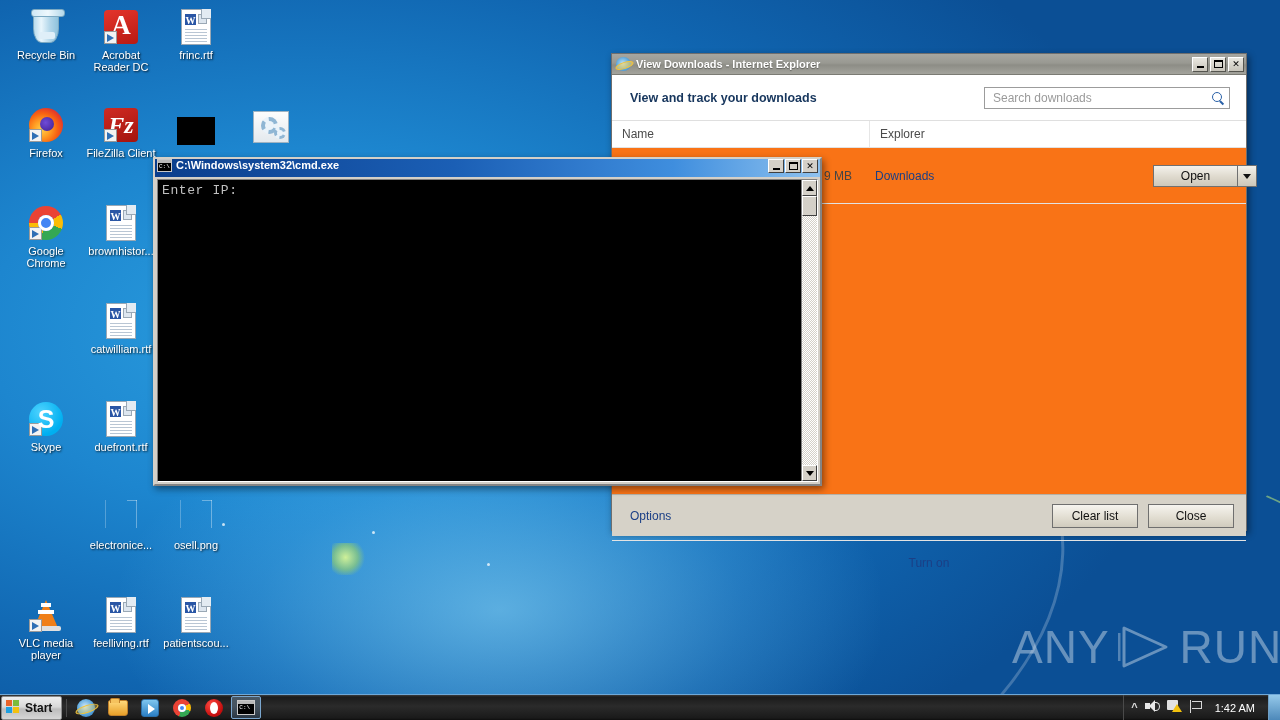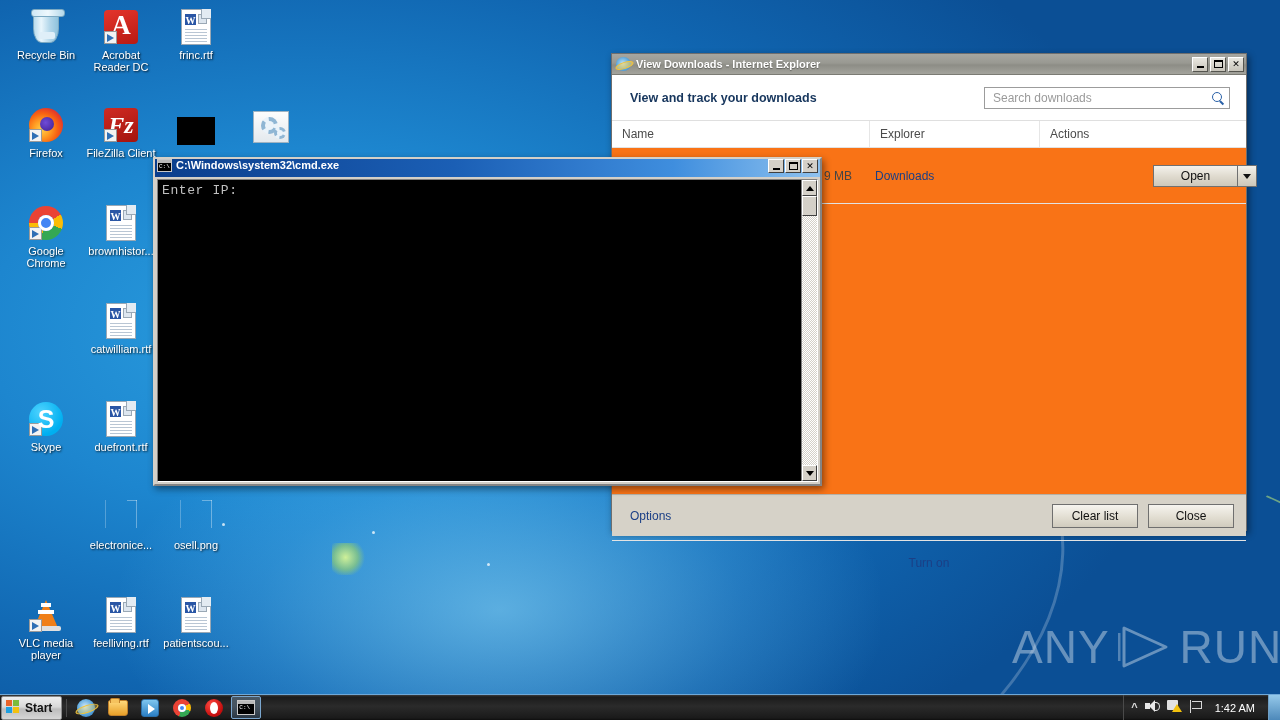--- a/index.html
+++ b/index.html
@@ -608,21 +608,20 @@
       <span class="h-title">View and track your downloads</span>
       <span id="ie-search">
         <input type="text" placeholder="Search downloads" style="">
         <span class="mag"></span>
       </span>
     </div>
 
     <div id="ie-cols">
       <div class="c col-name">Name</div>
       <div class="c col-loc">Explorer</div>
-      <div class="c col-act">Actions</div>
     </div>
 
     <div id="ie-list">
       <div class="dl-row">
         <span class="dl-name"></span>
         <span class="dl-size">9 MB</span>
         <span class="dl-loc">Downloads</span>
         <span class="dl-act btn-open-wrap">
           <span class="btn-open">Open</span>
           <span class="btn-open-arrow">

